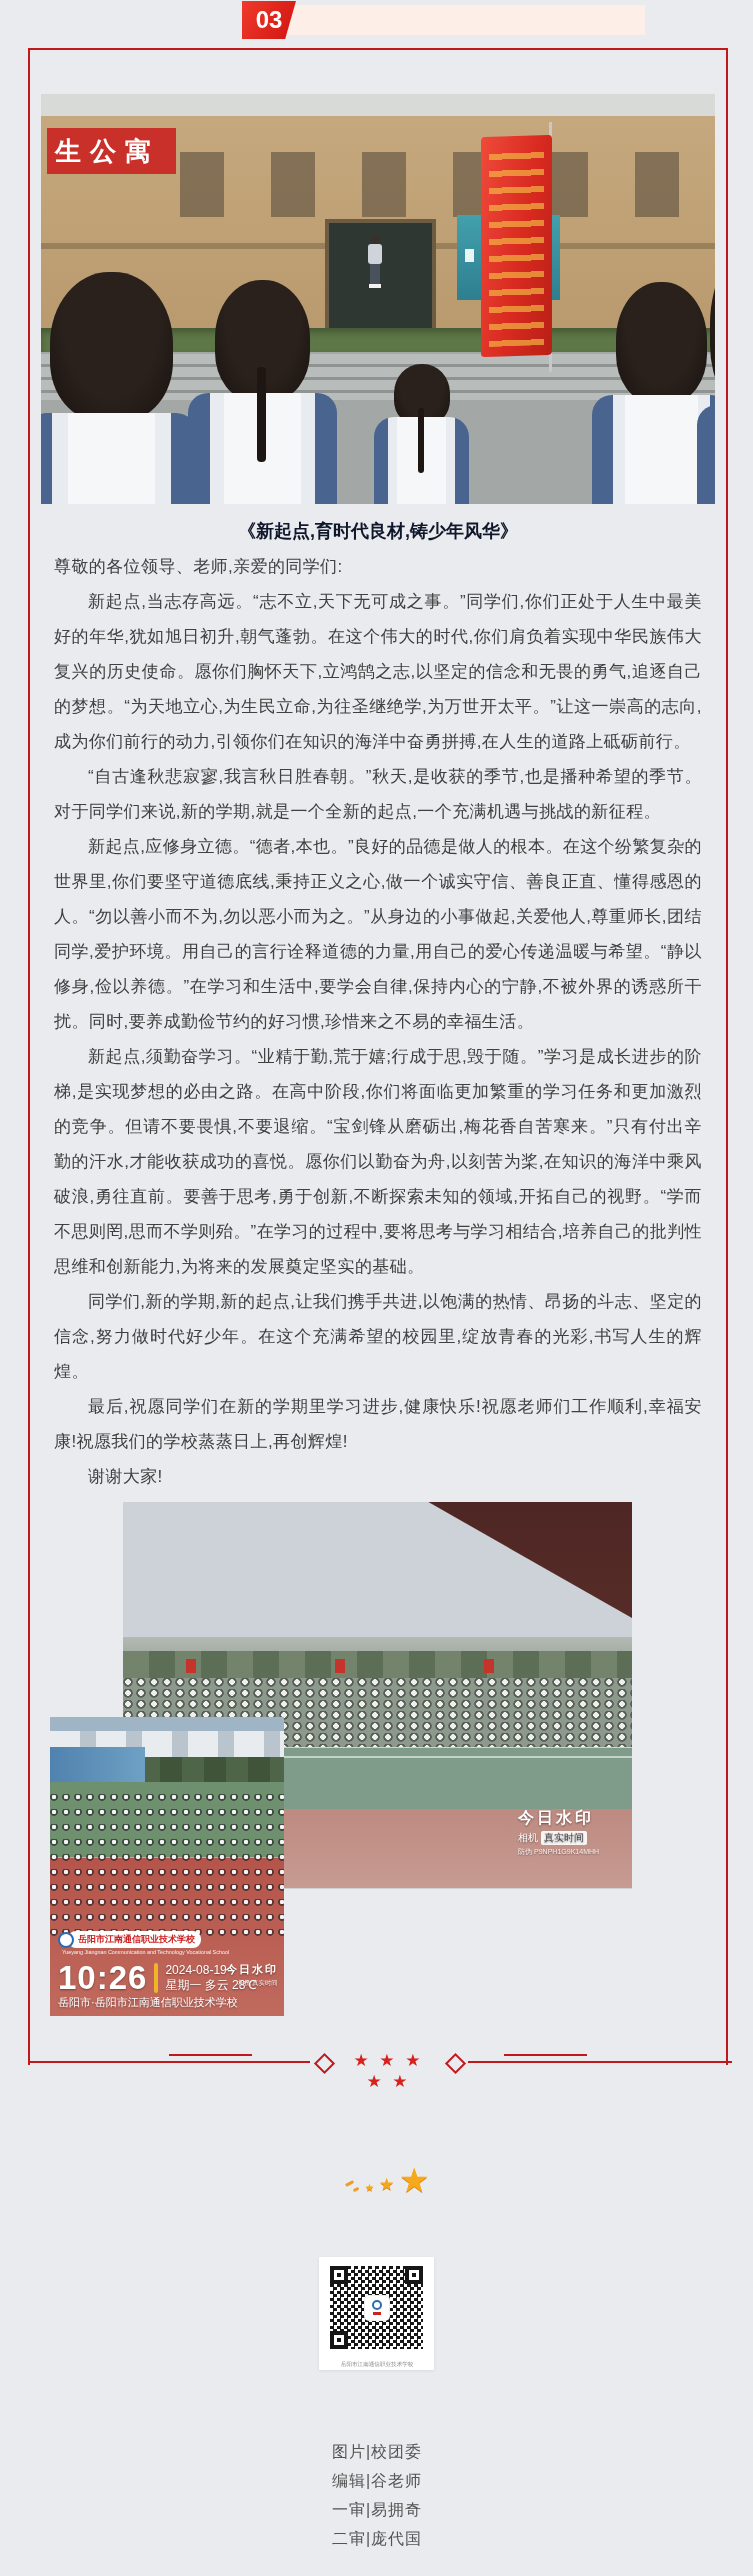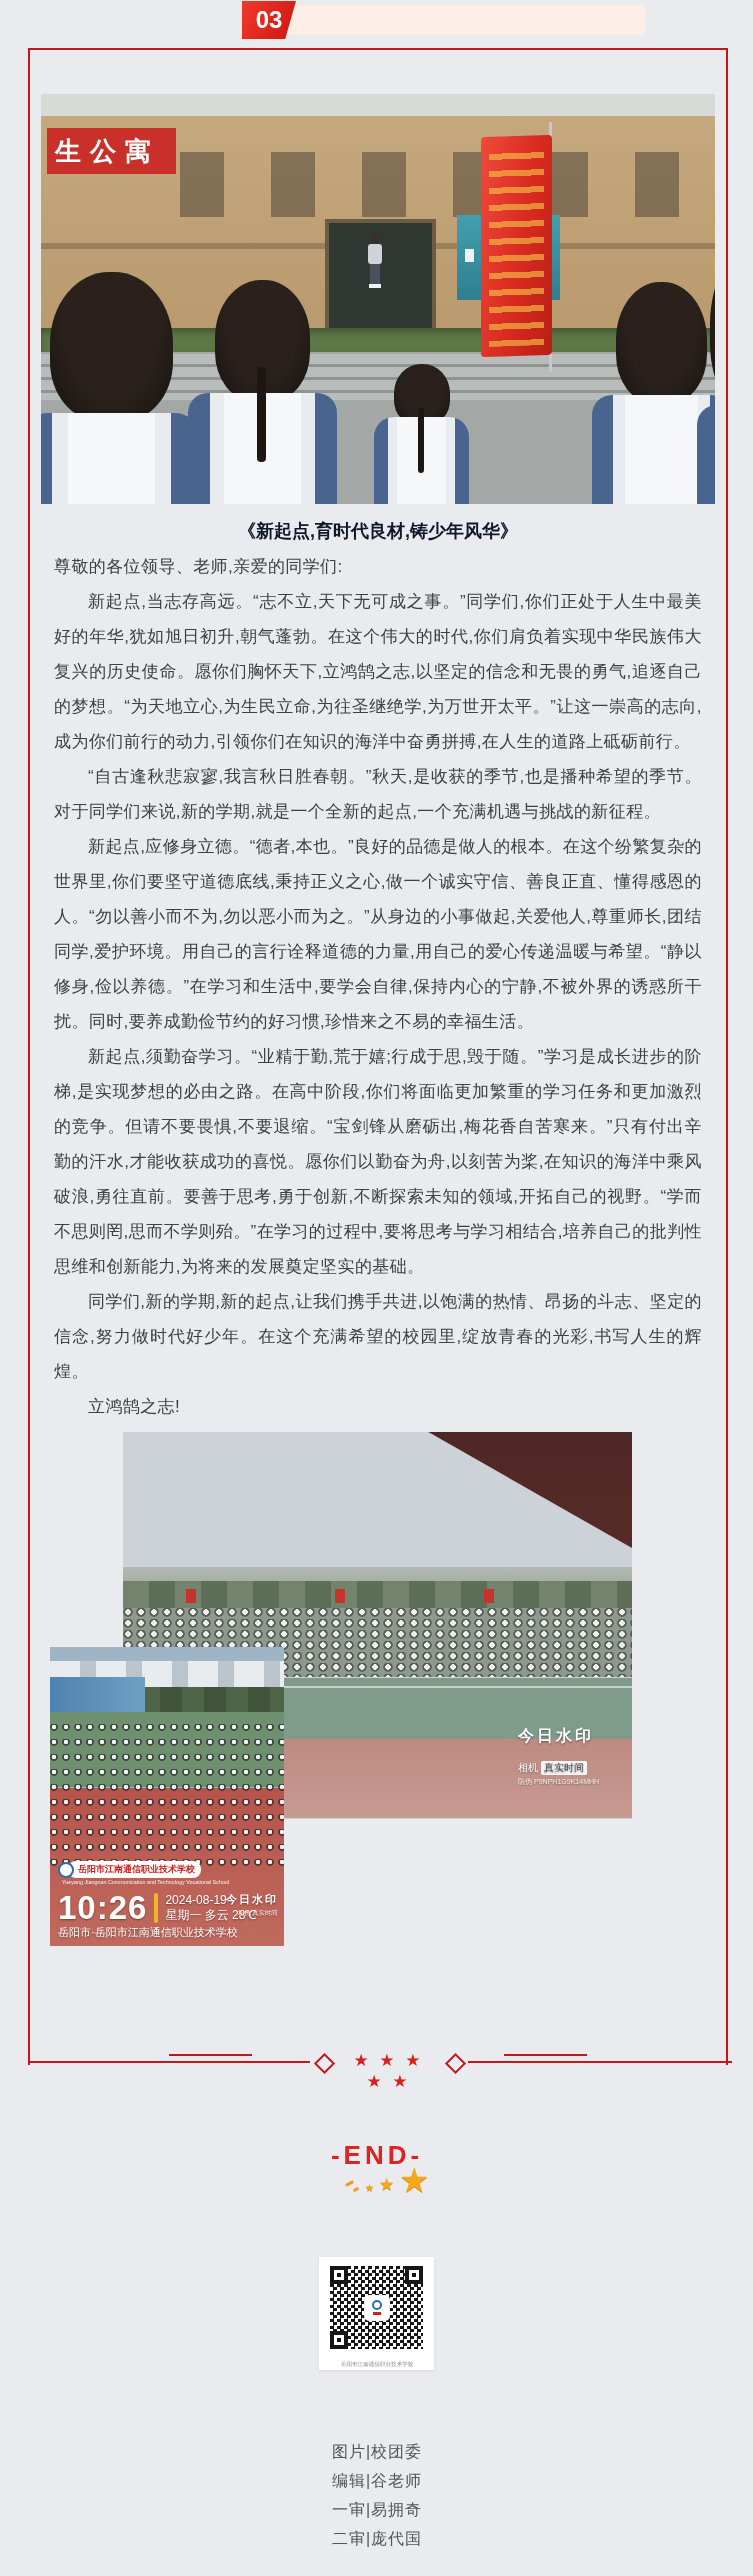--- a/index.html
+++ b/index.html
@@ -52,21 +52,21 @@
   .pb-build{position:absolute;left:0;top:135px;width:100%;height:28px;background:linear-gradient(#b3bab3,#9aa59a);}
   .pb-trees{position:absolute;left:0;top:149px;width:100%;height:32px;background:repeating-linear-gradient(90deg,#74836b 0 26px,#5d6e57 26px 52px);}
   .pb-flags{position:absolute;left:0;top:157px;width:100%;height:14px;background:repeating-linear-gradient(90deg,transparent 0 63px,#c5342b 63px 73px,transparent 73px 149px);}
   .pb-crowd{position:absolute;left:0;top:176px;width:100%;height:69px;background:#8d998c;}
   .pb-crowd::after{content:"";position:absolute;inset:0;background-image:radial-gradient(circle at 5px 4px,#eef0ee 0 2.6px,rgba(40,45,40,.55) 3px 4.4px,transparent 5px);background-size:13px 11px;}
   .pb-court{position:absolute;left:0;top:246px;width:100%;height:61px;background:#7f9c8b;}
   .pb-court::after{content:"";position:absolute;left:0;top:8px;width:100%;height:2px;background:rgba(255,255,255,.55);}
   .pb-floor{position:absolute;left:0;top:307px;width:100%;height:79px;background:linear-gradient(#bd8a81,#c79b92);}
   .pb-wm{position:absolute;right:10px;bottom:30px;text-align:left;color:#fff;text-shadow:0 1px 2px rgba(0,0,0,.45);}
   .pb-wm .t1{font-size:16px;font-weight:bold;letter-spacing:3px;}
-  .pb-wm .t2{font-size:10px;margin-top:14px;display:flex;align-items:center;gap:3px;}
+  .pb-wm .t2{font-size:10px;margin-top:2px;display:flex;align-items:center;gap:3px;}
   .pb-wm .t2 b{background:rgba(255,255,255,.92);color:#444;border-radius:2px;padding:0 3px;font-weight:normal;}
   .pb-wm .t3{font-size:9px;transform:scale(.78);transform-origin:left;opacity:.85;margin-top:1px;}
 
   .photo-inset{position:absolute;left:20px;top:223px;width:234px;height:299px;overflow:hidden;background:#9fb4c4;}
   .pi-builds{position:absolute;left:0;top:14px;width:100%;height:30px;background:repeating-linear-gradient(90deg,#e8ecee 0 30px,#b9c4cc 30px 46px);}
   .pi-trees{position:absolute;left:0;top:40px;width:100%;height:28px;background:repeating-linear-gradient(90deg,#4f6547 0 22px,#3f5439 22px 44px);}
   .pi-mural{position:absolute;left:0;top:30px;width:95px;height:48px;background:linear-gradient(90deg,#4f82ae,#6fa0c4);}
   .pi-green{position:absolute;left:0;top:65px;width:100%;height:75px;background:#6f906f;}
   .pi-red{position:absolute;left:0;top:141px;width:100%;height:159px;background:linear-gradient(#b5544a,#c06a5e);}
   .pi-rows{position:absolute;left:0;top:77px;width:100%;height:149px;}
@@ -161,21 +161,22 @@
     </div>
 
     <div class="caption">《新起点,育时代良材,铸少年风华》</div>
     <div class="speech">
       <p class="greet">尊敬的各位领导、老师,亲爱的同学们:</p>
       <p>新起点,当志存高远。“志不立,天下无可成之事。”同学们,你们正处于人生中最美好的年华,犹如旭日初升,朝气蓬勃。在这个伟大的时代,你们肩负着实现中华民族伟大复兴的历史使命。愿你们胸怀天下,立鸿鹄之志,以坚定的信念和无畏的勇气,追逐自己的梦想。“为天地立心,为生民立命,为往圣继绝学,为万世开太平。”让这一崇高的志向,成为你们前行的动力,引领你们在知识的海洋中奋勇拼搏,在人生的道路上砥砺前行。</p>
       <p>“自古逢秋悲寂寥,我言秋日胜春朝。”秋天,是收获的季节,也是播种希望的季节。对于同学们来说,新的学期,就是一个全新的起点,一个充满机遇与挑战的新征程。</p>
       <p>新起点,应修身立德。“德者,本也。”良好的品德是做人的根本。在这个纷繁复杂的世界里,你们要坚守道德底线,秉持正义之心,做一个诚实守信、善良正直、懂得感恩的人。“勿以善小而不为,勿以恶小而为之。”从身边的小事做起,关爱他人,尊重师长,团结同学,爱护环境。用自己的言行诠释道德的力量,用自己的爱心传递温暖与希望。“静以修身,俭以养德。”在学习和生活中,要学会自律,保持内心的宁静,不被外界的诱惑所干扰。同时,要养成勤俭节约的好习惯,珍惜来之不易的幸福生活。</p>
       <p>新起点,须勤奋学习。“业精于勤,荒于嬉;行成于思,毁于随。”学习是成长进步的阶梯,是实现梦想的必由之路。在高中阶段,你们将面临更加繁重的学习任务和更加激烈的竞争。但请不要畏惧,不要退缩。“宝剑锋从磨砺出,梅花香自苦寒来。”只有付出辛勤的汗水,才能收获成功的喜悦。愿你们以勤奋为舟,以刻苦为桨,在知识的海洋中乘风破浪,勇往直前。要善于思考,勇于创新,不断探索未知的领域,开拓自己的视野。“学而不思则罔,思而不学则殆。”在学习的过程中,要将思考与学习相结合,培养自己的批判性思维和创新能力,为将来的发展奠定坚实的基础。</p>
       <p>同学们,新的学期,新的起点,让我们携手共进,以饱满的热情、昂扬的斗志、坚定的信念,努力做时代好少年。在这个充满希望的校园里,绽放青春的光彩,书写人生的辉煌。</p>
-      <p>立鸿鹄之志!</p>
+      <p>最后,祝愿同学们在新的学期里学习进步,健康快乐!祝愿老师们工作顺利,幸福安康!祝愿我们的学校蒸蒸日上,再创辉煌!</p>
+      <p>谢谢大家!</p>
     </div>
 
     <div class="photos2">
       <div class="photo-big">
         <div class="pb-roof"></div>
         <div class="pb-build"></div>
         <div class="pb-trees"></div>
         <div class="pb-flags"></div>
         <div class="pb-crowd"></div>
         <div class="pb-court"></div>
@@ -220,21 +221,20 @@
   </div>
 
   <div class="deco-line" style="left:169px;top:2054px;width:83px;"></div>
   <div class="deco-line" style="left:30px;top:2061px;width:280px;"></div>
   <div class="diamond" style="left:317px;top:2056px;"></div>
   <div class="divider-stars">★ ★ ★ ★ ★</div>
   <div class="diamond" style="left:448px;top:2056px;"></div>
   <div class="deco-line" style="left:504px;top:2054px;width:83px;"></div>
   <div class="deco-line" style="left:468px;top:2061px;width:264px;"></div>
 
-  <div class="end-mark">-END-</div>
   <div class="gold-stars">
     <div class="dash" style="left:2px;top:16px;transform:rotate(-28deg);"></div>
     <div class="dash" style="left:10px;top:22px;transform:rotate(-28deg);width:6px;"></div>
     <span class="gs" style="left:22px;top:16px;font-size:10px;">★</span>
     <span class="gs" style="left:36px;top:8px;font-size:17px;">★</span>
     <span class="gs" style="left:56px;top:-6px;font-size:34px;color:#f7a81b;">★</span>
   </div>
 
   <div class="qrcard">
     <div class="qr">

